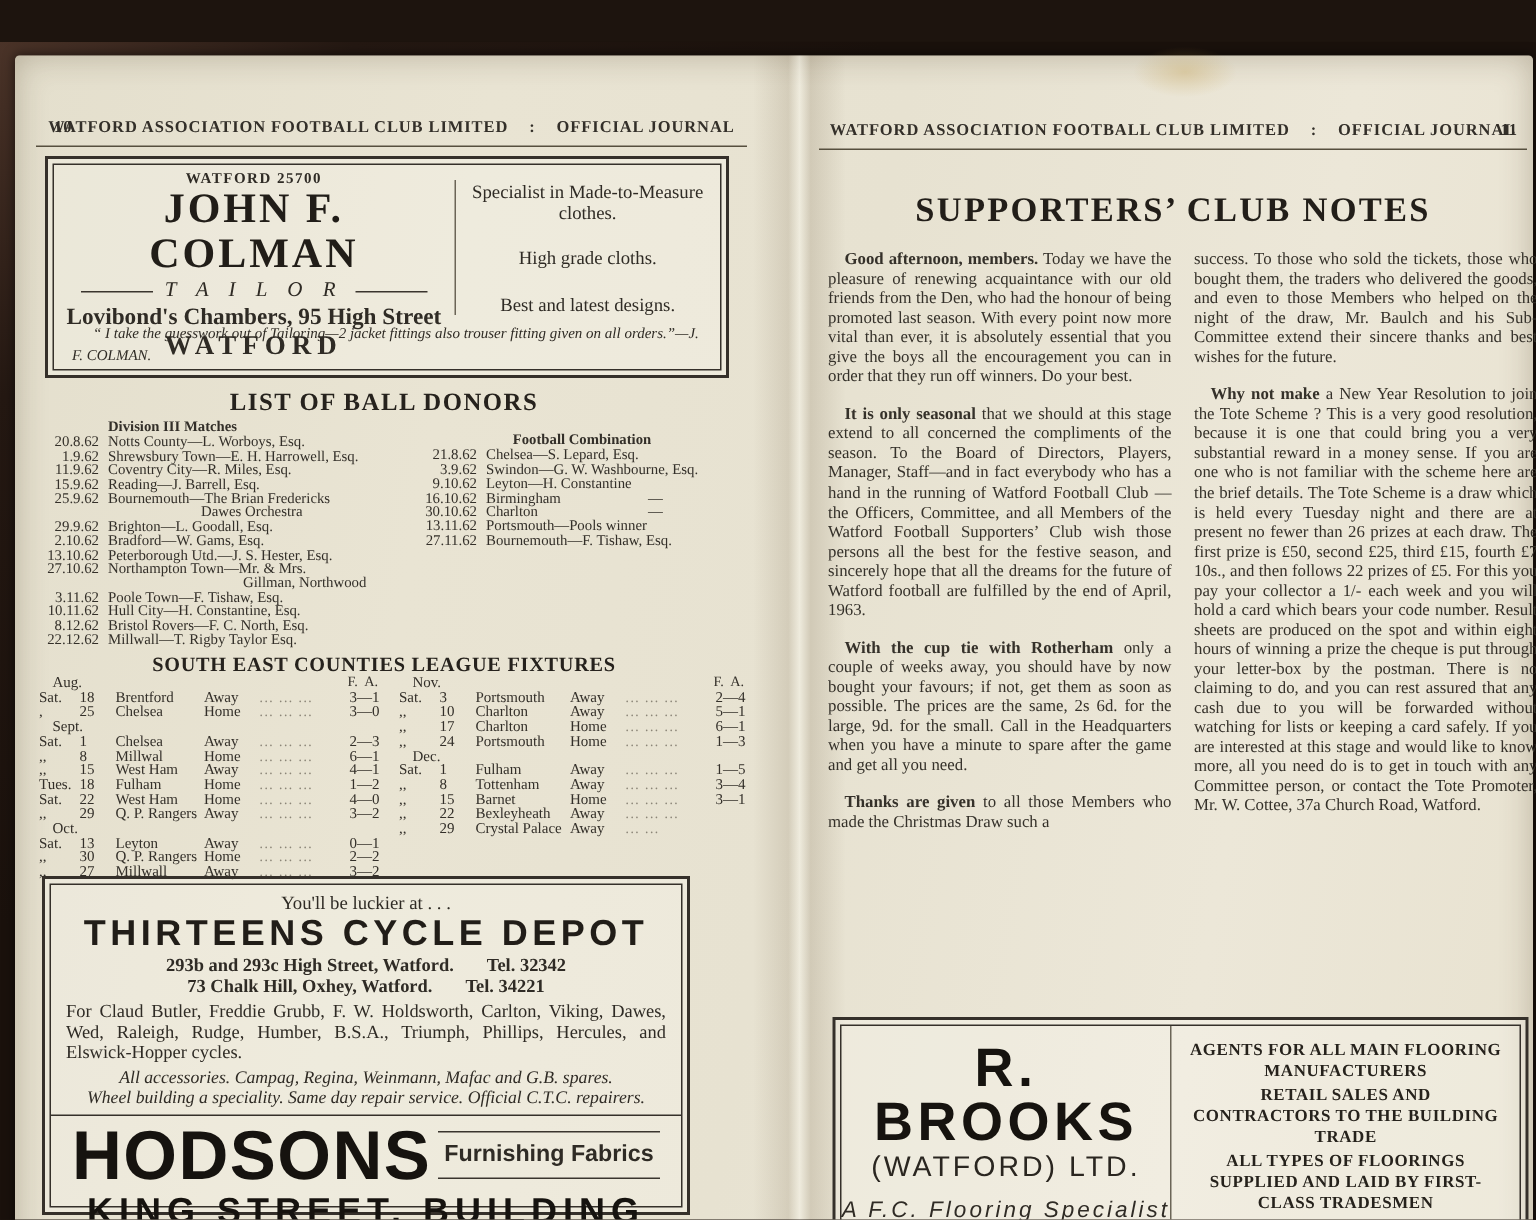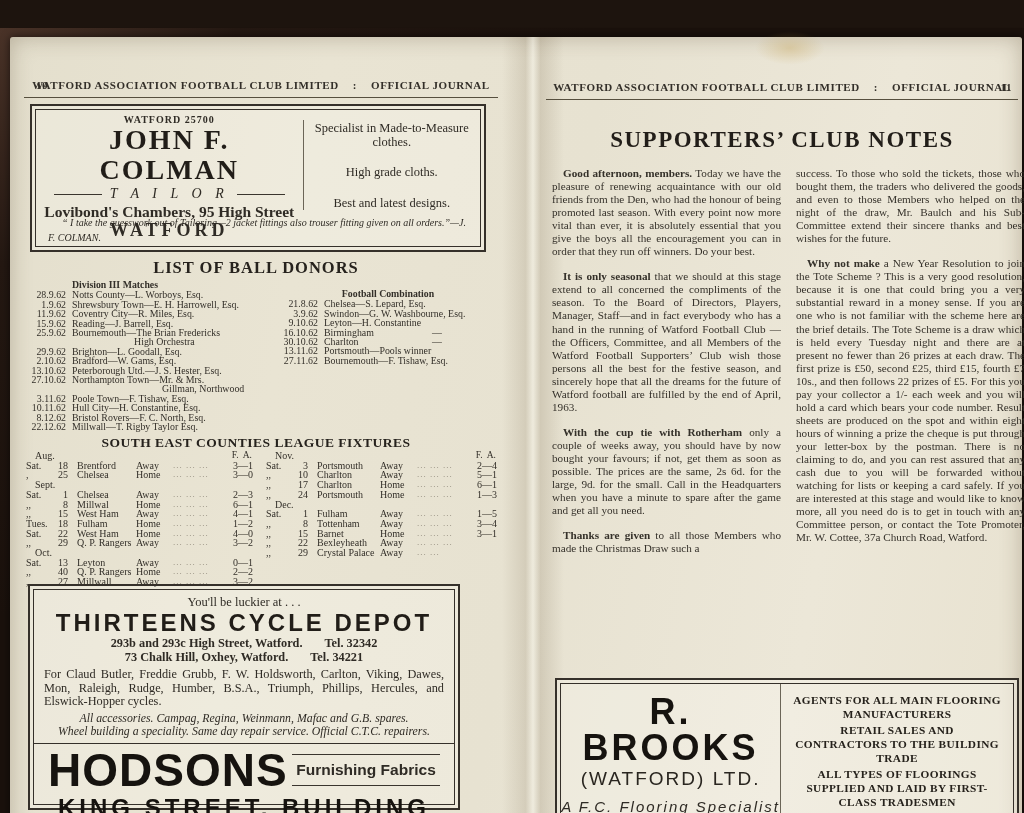--- a/index.html
+++ b/index.html
@@ -49,21 +49,21 @@
   .dn-dash{position:absolute;left:158px;}
   .dn-row.cont .dn-text{padding-left:68px;}
   .dn-row.cont2 .dn-text{padding-left:96px;}
   
   .fixtures{position:absolute;display:flex;gap:12px;font-size:10px;line-height:9.7px;color:#332f29;}
   .fx-col{position:relative;}
   .fx-header{position:absolute;top:0;right:2px;white-space:pre;font-size:9.5px;}
   .fx-row{display:flex;}
   .fx-row.month .fx-day{padding-left:9px;}
   .fx-day{width:27px;flex:none;}
-  .fx-num{width:15px;flex:none;text-align:right;}
+  .fx-num{width:15px;flex:none;}
   .fx-opp{flex:1;padding-left:9px;white-space:nowrap;}
   .fx-ven{width:37px;flex:none;}
   .fx-dots{width:50px;flex:none;color:#8b857а;color:#8b8577;font-size:9px;letter-spacing:1px;}
   .fx-score{width:30px;flex:none;text-align:right;padding-right:1px;}
   
   .cycle{text-align:center;padding-top:5px;}
   .cycle-tag{font-size:12.5px;}
   .cycle-name{font-family:"Liberation Sans",sans-serif;font-weight:bold;font-size:24px;letter-spacing:3px;line-height:26px;color:#211d18;}
   .cycle-addr{font-weight:bold;font-size:12.3px;line-height:14px;}
   .cycle-addr .gap{display:inline-block;width:22px;}
@@ -135,21 +135,21 @@
       </div>
     </div>
 
     <div class="sec-title" style="left:15px;top:221px;width:462px;font-size:16.5px;letter-spacing:1px;">LIST OF BALL DONORS</div>
     <div class="donors" style="left:12px;top:243px;width:480px;">
       <div class="dn-col" style="width:252px;">
         <div class="dn-head" style="padding-left:50px;">Division III Matches</div>
         <div>
 
             <div class="dn-row">
-              <span class="dn-date">28.9.62</span>
+              <span class="dn-date">20.8.62</span>
               <span class="dn-text">Notts County—L. Worboys, Esq.</span>
               <span class="dn-dash"></span>
             </div>
 
             <div class="dn-row">
               <span class="dn-date">1.9.62</span>
               <span class="dn-text">Shrewsbury Town—E. H. Harrowell, Esq.</span>
               <span class="dn-dash"></span>
             </div>
 
@@ -166,21 +166,21 @@
             </div>
 
             <div class="dn-row">
               <span class="dn-date">25.9.62</span>
               <span class="dn-text">Bournemouth—The Brian Fredericks</span>
               <span class="dn-dash"></span>
             </div>
 
             <div class="dn-row cont">
               <span class="dn-date"></span>
-              <span class="dn-text">High Orchestra</span>
+              <span class="dn-text">Dawes Orchestra</span>
               <span class="dn-dash"></span>
             </div>
 
             <div class="dn-row">
               <span class="dn-date">29.9.62</span>
               <span class="dn-text">Brighton—L. Goodall, Esq.</span>
               <span class="dn-dash"></span>
             </div>
 
             <div class="dn-row">
@@ -390,21 +390,21 @@
               <span class="fx-day">Sat.</span>
               <span class="fx-num">13</span>
               <span class="fx-opp">Leyton</span>
               <span class="fx-ven">Away</span>
               <span class="fx-dots">... ... ...</span>
               <span class="fx-score">0—1</span>
             </div>
 
             <div class="fx-row">
               <span class="fx-day">,,</span>
-              <span class="fx-num">40</span>
+              <span class="fx-num">30</span>
               <span class="fx-opp">Q. P. Rangers</span>
               <span class="fx-ven">Home</span>
               <span class="fx-dots">... ... ...</span>
               <span class="fx-score">2—2</span>
             </div>
 
             <div class="fx-row">
               <span class="fx-day">,,</span>
               <span class="fx-num">27</span>
               <span class="fx-opp">Millwall</span>
@@ -524,21 +524,21 @@
       <div class="inner">
         <div class="cycle">
           <div class="cycle-tag">You'll be luckier at . . .</div>
           <div class="cycle-name">THIRTEENS CYCLE DEPOT</div>
           <div class="cycle-addr">
             <span>293b and 293c High Street, Watford.</span><span class="gap"></span><span>Tel. 32342</span>
           </div>
           <div class="cycle-addr">
             <span>73 Chalk Hill, Oxhey, Watford.</span><span class="gap"></span><span>Tel. 34221</span>
           </div>
-          <div class="cycle-brands">For Claud Butler, Freddie Grubb, F. W. Holdsworth, Carlton, Viking, Dawes, Mon, Raleigh, Rudge, Humber, B.S.A., Triumph, Phillips, Hercules, and Elswick-Hopper cycles.</div>
+          <div class="cycle-brands">For Claud Butler, Freddie Grubb, F. W. Holdsworth, Carlton, Viking, Dawes, Wed, Raleigh, Rudge, Humber, B.S.A., Triumph, Phillips, Hercules, and Elswick-Hopper cycles.</div>
           <div class="cycle-it first">All accessories. Campag, Regina, Weinmann, Mafac and G.B. spares.</div>
           <div class="cycle-it">Wheel building a speciality. Same day repair service. Official C.T.C. repairers.</div>
         </div>
         <div class="ad-divider"></div>
         <div class="hodsons">
           <div class="hodsons-top">
             <div class="hodsons-name">HODSONS</div>
             <div class="hodsons-right">
               <div class="hodsons-fab">Furnishing Fabrics</div>
             </div>

